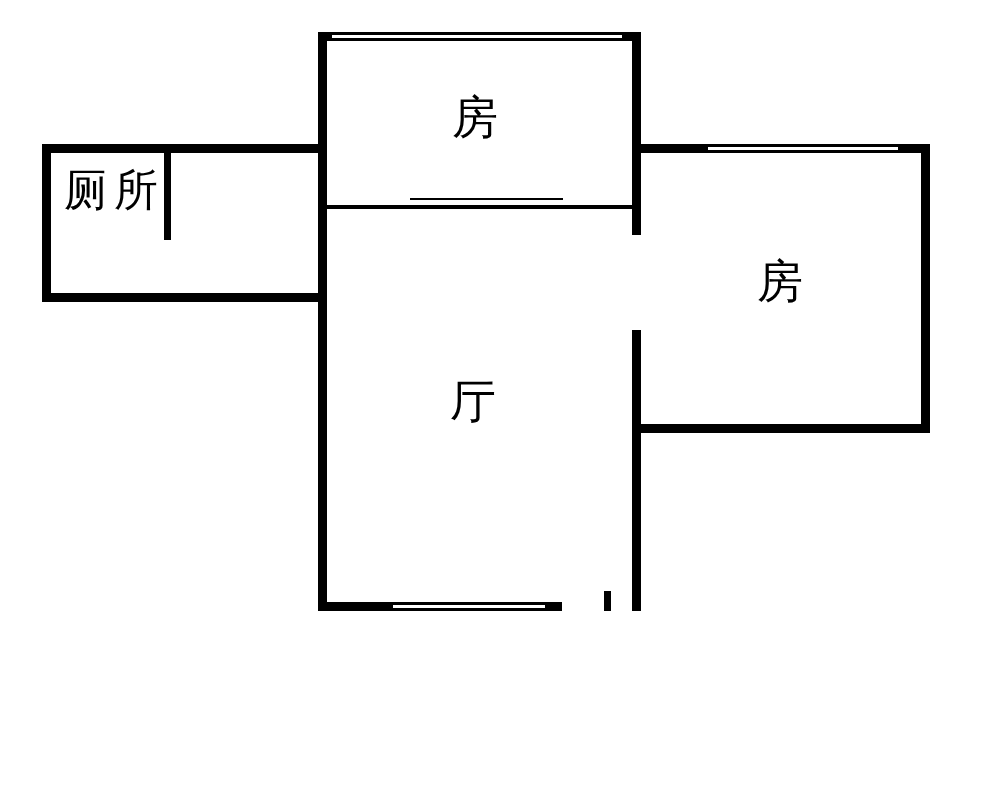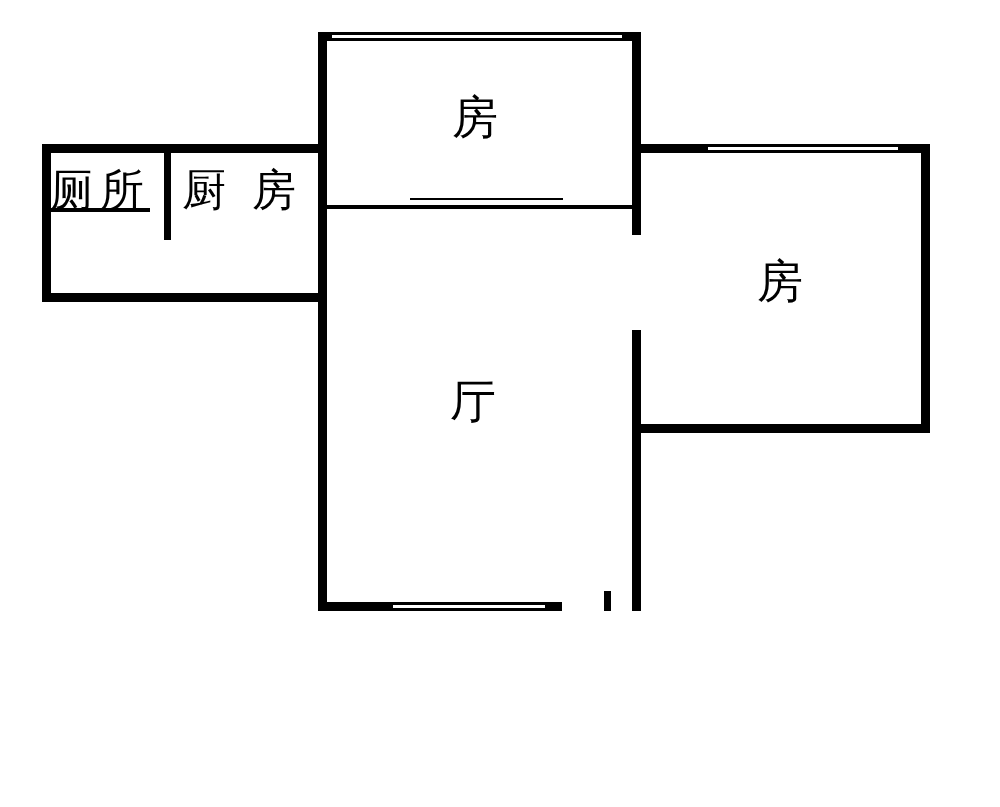--- a/index.html
+++ b/index.html
@@ -58,23 +58,22 @@
   <div class="wall" style="left:604px; top:591px; width:7px; height:20px;"></div>
 
   <div class="wall" style="left:632px; top:330px; width:9px; height:281px;"></div>
 
   <div class="wall" style="left:641px; top:144px; width:289px; height:9px;">
     <div class="glass" style="left:67px; top:3px; width:190px; height:3px;"></div>
   </div>
   <div class="wall" style="left:921px; top:144px; width:9px; height:289px;"></div>
   <div class="wall" style="left:641px; top:424px; width:289px; height:9px;"></div>
 
-  <div class="room-label" style="left:50px; top:166px; font-size:44px;text-decoration:underline;">厕所</div>
+  <div class="room-label" style="left:64px; top:166px; font-size:44px;">厕所</div>
 
-  <div class="room-label" style="left:182px; top:166px; font-size:44px;">厨 房</div>
 
   <div class="room-label" style="left:452px; top:92px;">房</div>
 
   <div class="room-label" style="left:757px; top:256px;">房</div>
 
   <div class="room-label" style="left:450px; top:376px;">厅</div>
 
 </div>
 
 </body></html>

